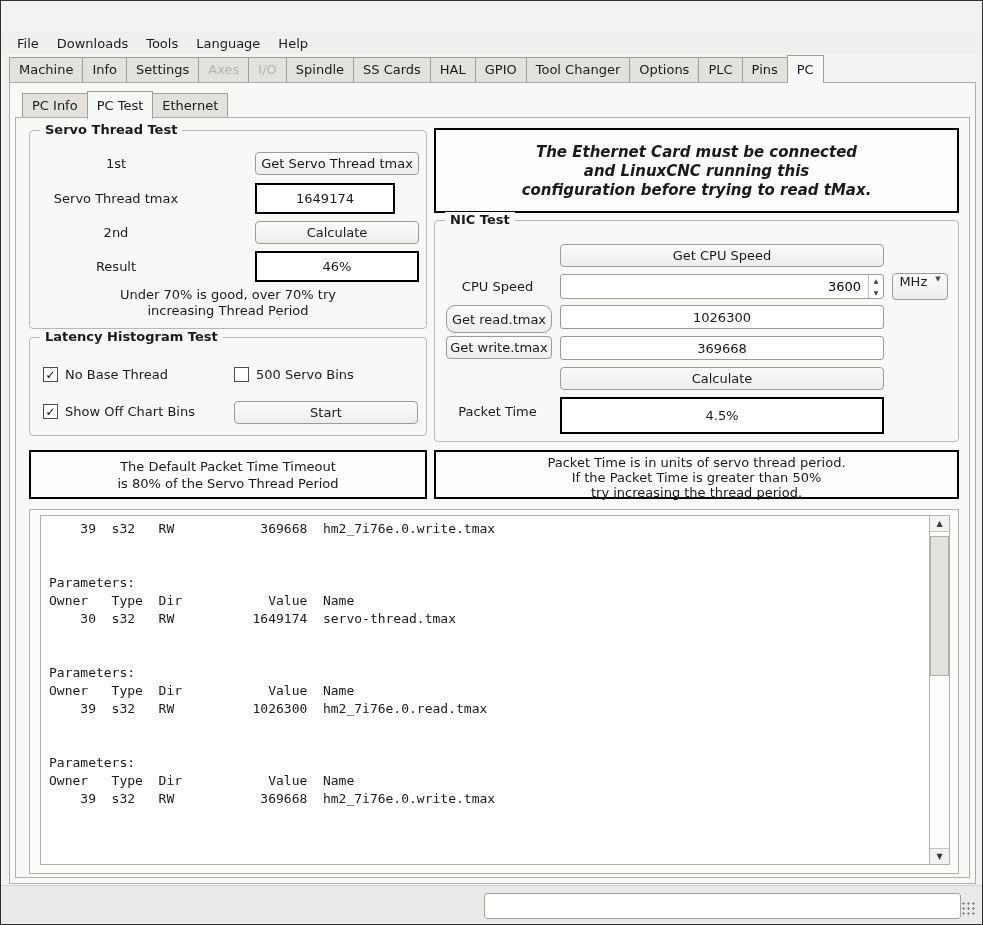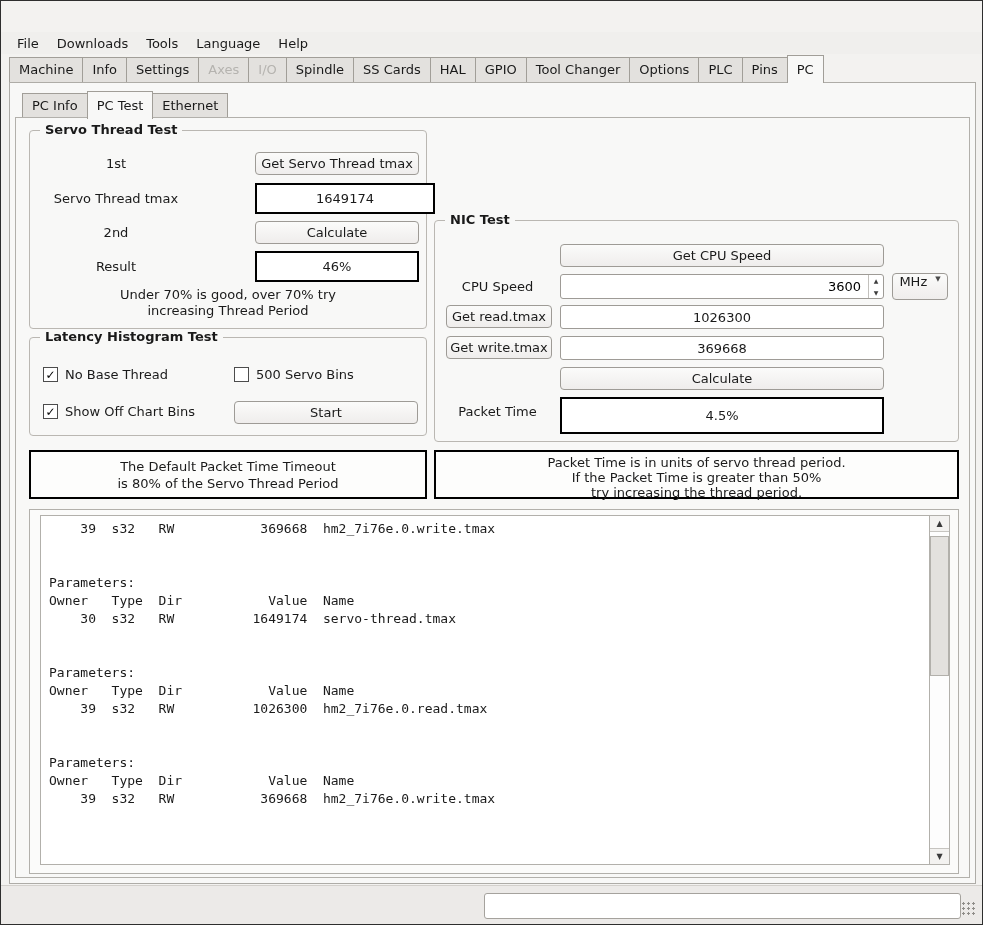--- a/index.html
+++ b/index.html
@@ -141,46 +141,49 @@
       <div class="tab">Ethernet</div>
     </div>
 
     <div class="subcontent">
 
       <div class="labelframe" style="left:13px; top:12px; width:398px; height:199px;">
         <span class="legend">Servo Thread Test</span>
         <span class="flabel" style="left:11px; top:25px; width:150px;">1st</span>
         <div class="btn" style="left:225px; top:21px; width:164px; height:23px;">Get Servo Thread tmax</div>
         <span class="flabel" style="left:11px; top:60px; width:150px;">Servo Thread tmax</span>
-        <div class="entry-black" style="left:225px; top:52px; width:180px; height:31px;">1649174</div>
+        <div class="entry-black" style="left:225px; top:52px; width:140px; height:31px;">1649174</div>
         <span class="flabel" style="left:11px; top:94px; width:150px;">2nd</span>
         <div class="btn" style="left:225px; top:90px; width:164px; height:23px;">Calculate</div>
         <span class="flabel" style="left:11px; top:128px; width:150px;">Result</span>
         <div class="entry-black" style="left:225px; top:120px; width:164px; height:31px;">46%</div>
         <div class="hint" style="top:156px;">Under 70% is good, over 70% try
 increasing Thread Period</div>
       </div>
 
+      <div class="noticebox ethernet-note" style="left:418px; top:10px; width:525px; height:85px;">The Ethernet Card must be connected
+and LinuxCNC running this
+configuration before trying to read tMax.</div>
 
       <div class="labelframe" style="left:418px; top:102px; width:525px; height:222px;">
         <span class="legend">NIC Test</span>
         <div class="btn" style="left:125px; top:23px; width:324px; height:23px;">Get CPU Speed</div>
         <span class="flabel" style="left:0; top:58px; width:125px;">CPU Speed</span>
         <div class="spin-wrap" style="left:125px; top:53px; width:324px; height:25px;">
           <input class="spin-input" value="3600" style="">
           <div class="spin-btns">
             <div>▲</div>
             <div>▼</div>
           </div>
         </div>
         <div class="combo" style="left:457px; top:52px; width:56px; height:27px;">
           <span>MHz</span>
           <span class="arrow">▼</span>
         </div>
-        <div class="btn" style="left:11px; top:84px; width:106px; height:23px;">Get read.tmax</div>
+        <div class="btn" style="left:11px; top:84px; width:106px; height:28px;border-radius:9px;">Get read.tmax</div>
         <div class="entry-gray" style="left:125px; top:84px; width:324px; height:24px;">1026300</div>
         <div class="btn" style="left:11px; top:115px; width:106px; height:23px;">Get write.tmax</div>
         <div class="entry-gray" style="left:125px; top:115px; width:324px; height:24px;">369668</div>
         <div class="btn" style="left:125px; top:146px; width:324px; height:23px;">Calculate</div>
         <span class="flabel" style="left:0; top:183px; width:125px;">Packet Time</span>
         <div class="entry-black" style="left:125px; top:176px; width:324px; height:37px;">4.5%</div>
       </div>
 
       <div class="labelframe" style="left:13px; top:219px; width:398px; height:99px;">
         <span class="legend">Latency Histogram Test</span>

